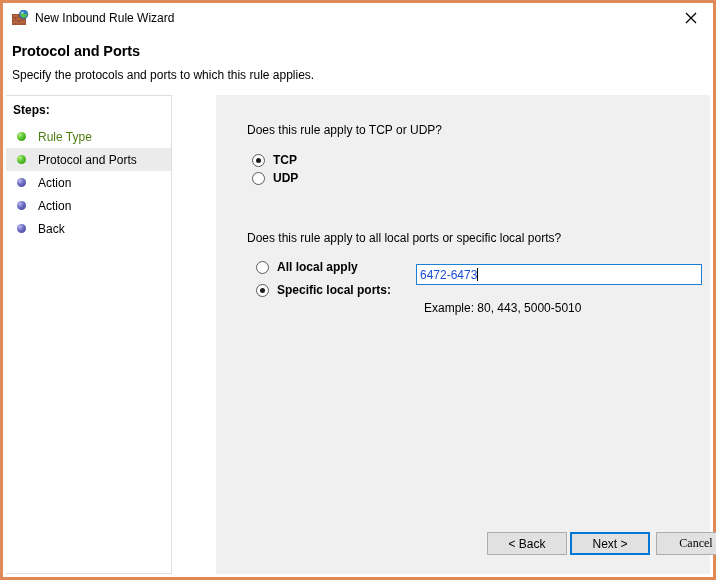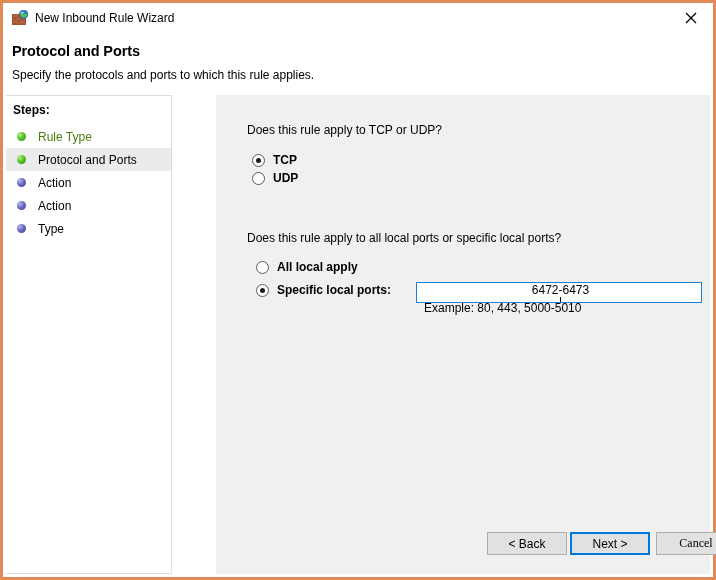--- a/index.html
+++ b/index.html
@@ -196,34 +196,33 @@
   }
 
   #r-tcp { left: 36px; top: 56px; }
   #r-udp { left: 36px; top: 74px; justify-content: space-between; }
   #r-all-ports { left: 40px; top: 163px; }
   #r-specific-ports { left: 40px; top: 186px; }
 
   #ports-input {
     position: absolute;
     left: 200px;
-    top: 187px;
+    top: 169px;
     width: 286px;
     height: 21px;
     box-sizing: border-box;
     border: 1px solid #1d7fd4;
     background: #ffffff;
     font-family: "Liberation Sans", sans-serif;
     font-size: 12px;
-    color: #000000;
+    color: #1d4ed8;
     padding: 0 0 0 3px;
     outline: none;
     display: flex;
     align-items: center;
-    flex-direction: column;
   }
   #ports-value {
     white-space: nowrap;
   }
   #ports-caret {
     display: inline-block;
     width: 1px;
     height: 13px;
     background: #000000;
     margin-left: 0px;
@@ -329,21 +328,21 @@
         <span class="step-label">Action</span>
       </div>
 
       <div class="step-row">
         <span class="step-bullet pending"></span>
         <span class="step-label">Action</span>
       </div>
 
       <div class="step-row">
         <span class="step-bullet pending"></span>
-        <span class="step-label">Type</span>
+        <span class="step-label">Back</span>
       </div>
 
     </div>
   </div>
 
   <div id="content">
 
     <div class="question" id="q-protocol">Does this rule apply to TCP or UDP?</div>
 
     <div class="radio-row" id="r-tcp">

